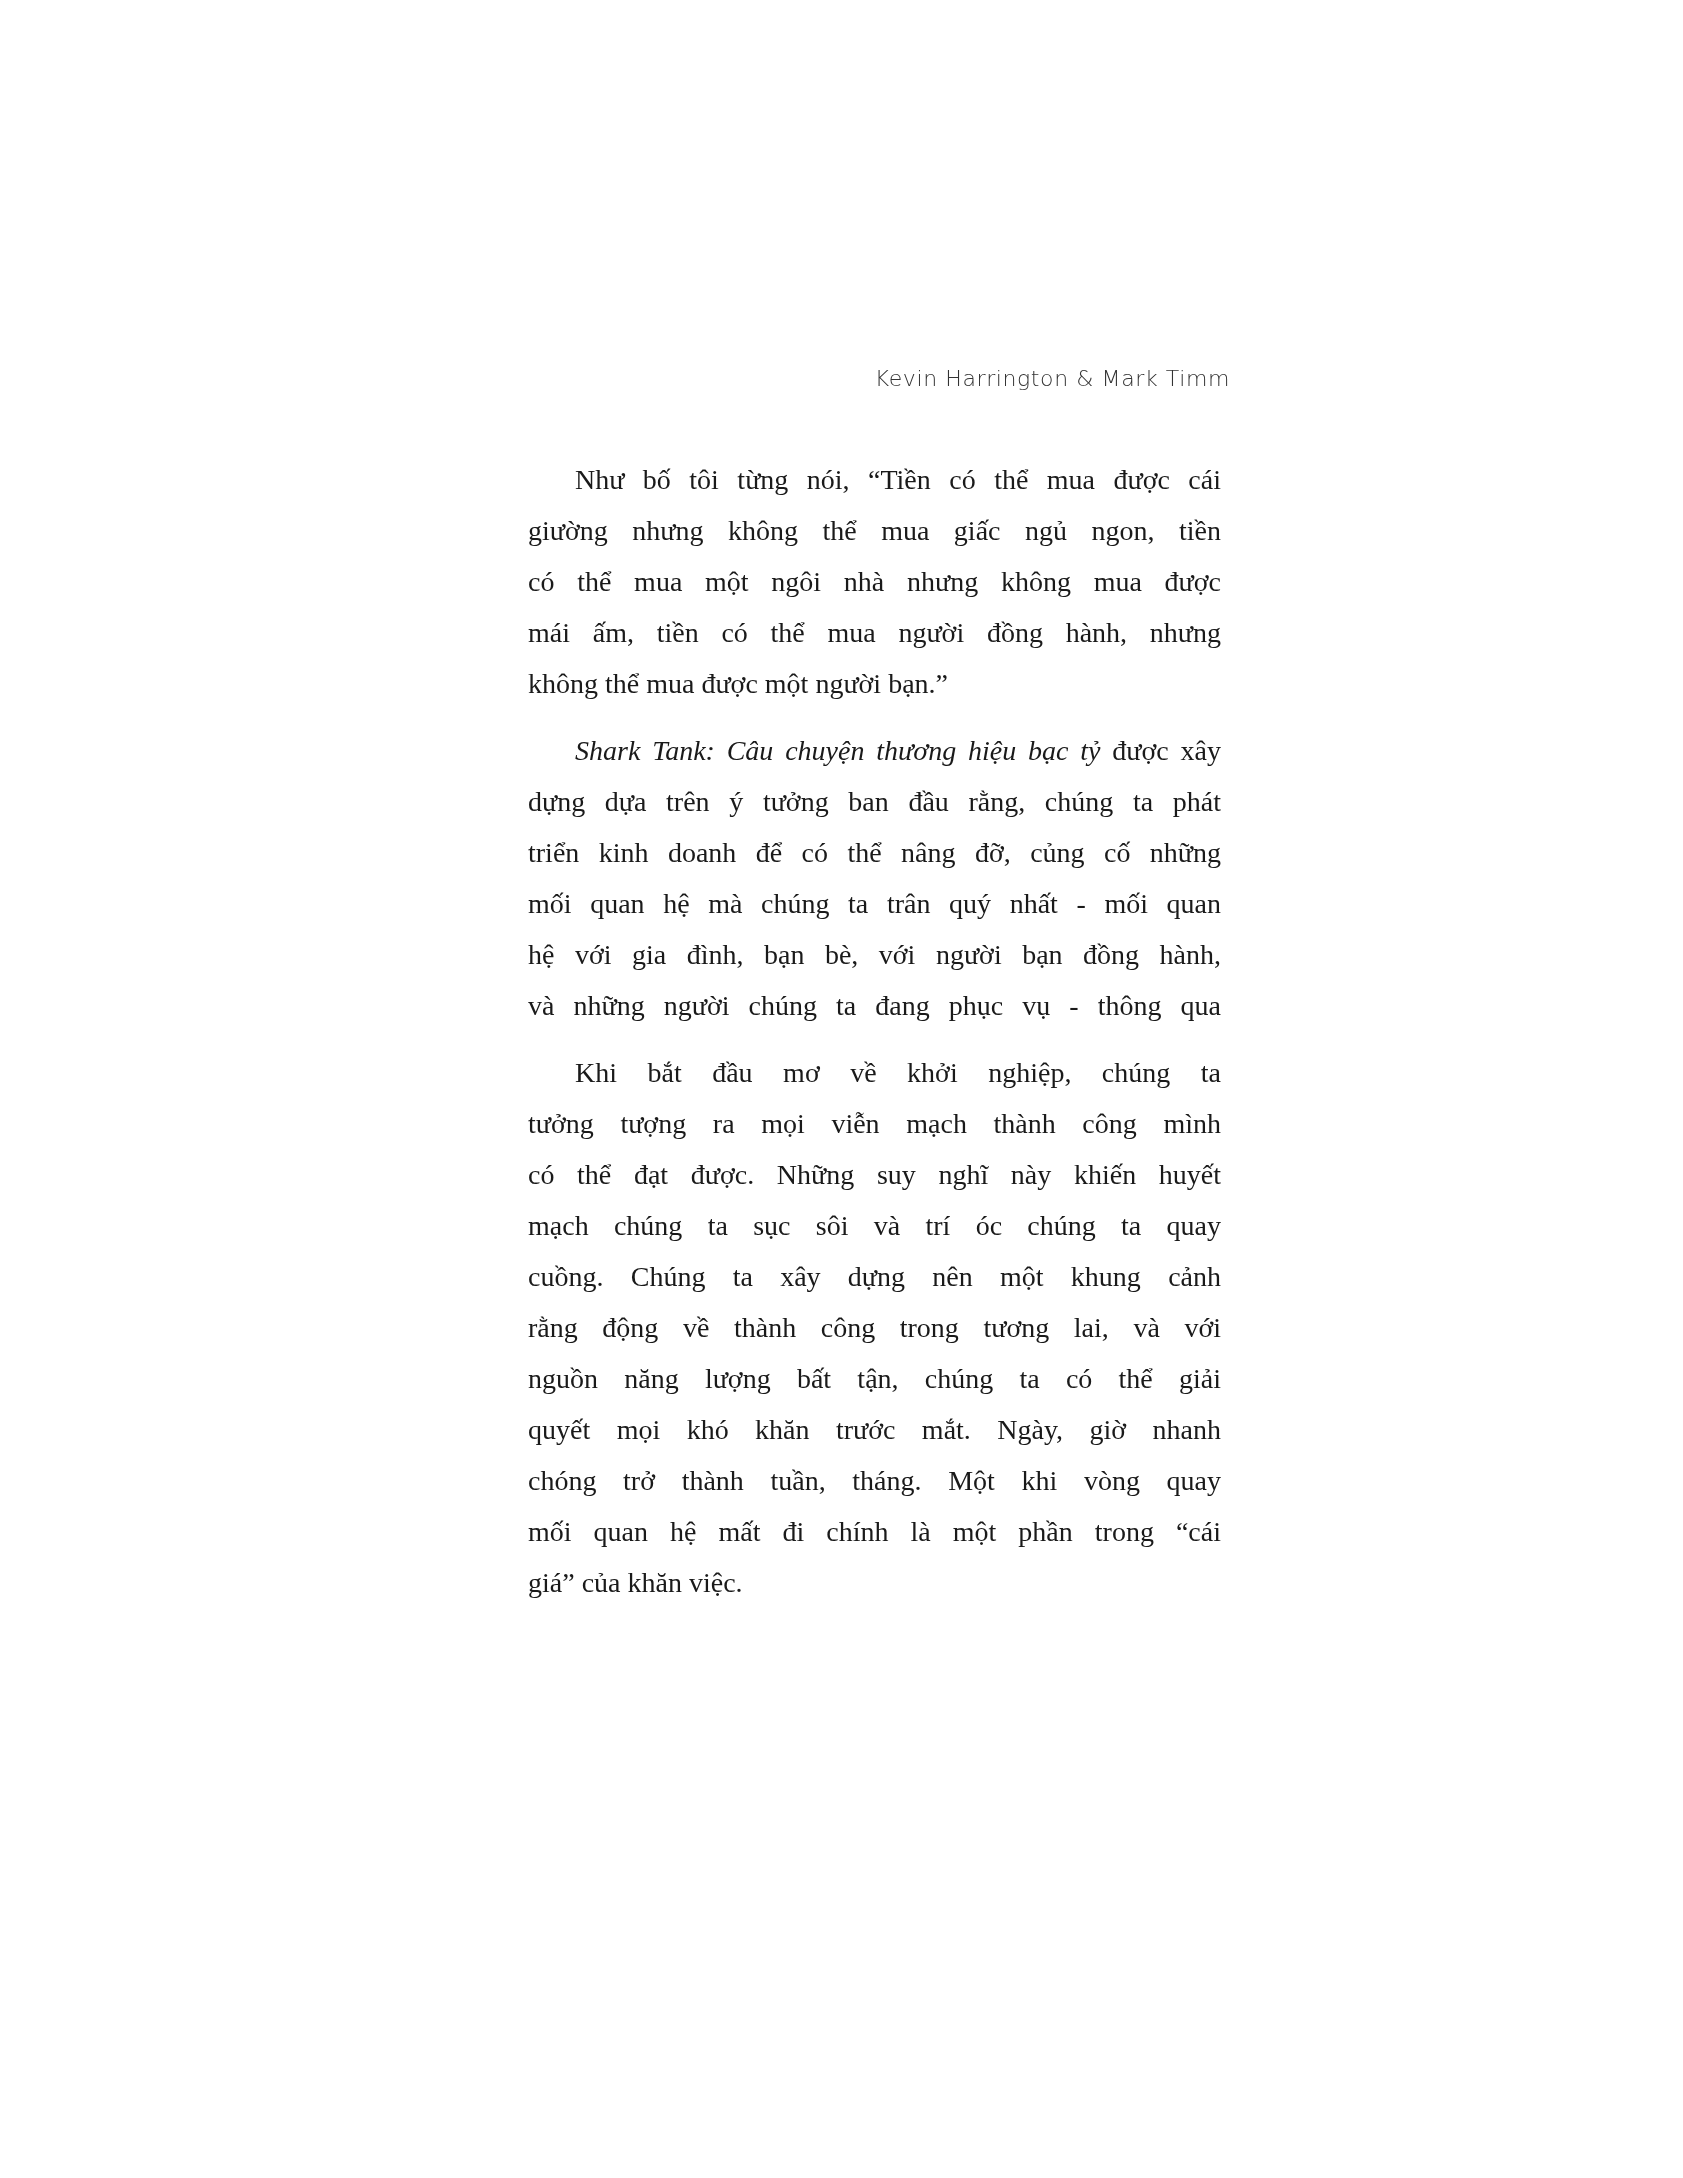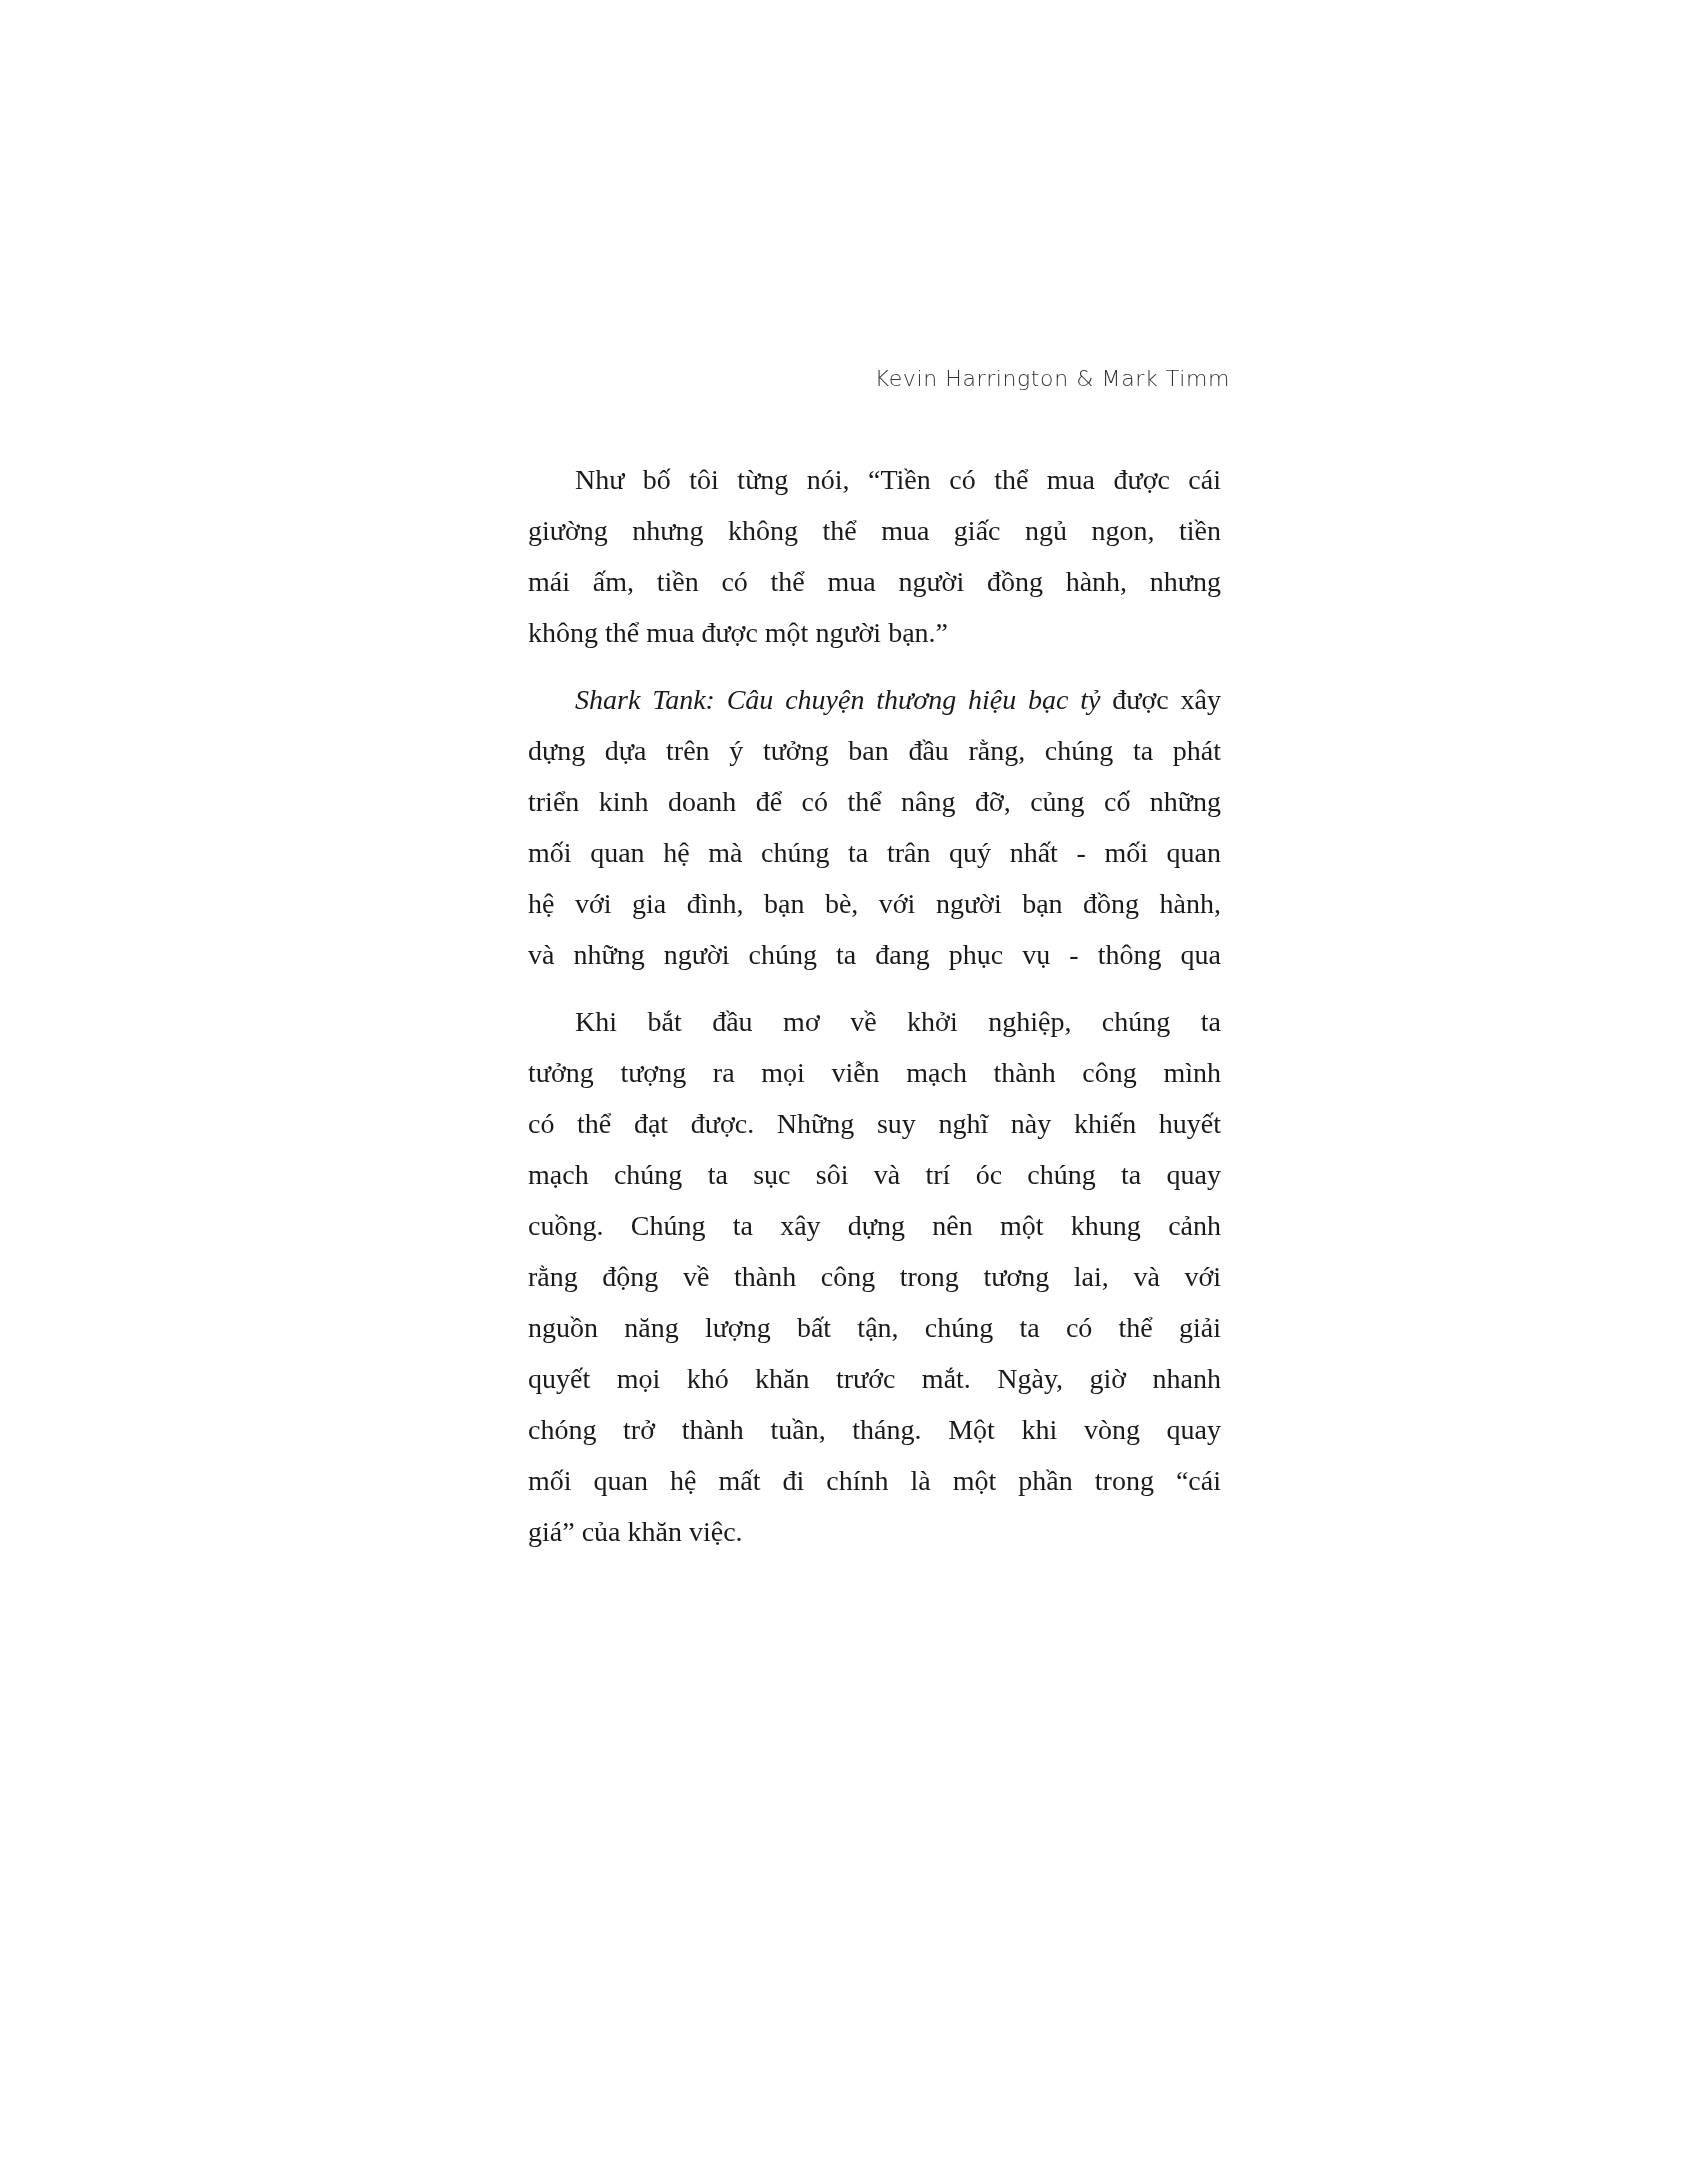--- a/index.html
+++ b/index.html
@@ -31,20 +31,21 @@
 </head>
 <body>
 
 <div class="page">
   <div class="running-head">Kevin Harrington &amp; Mark Timm</div>
 
   <div class="body-text">
     <p class="para">
       <span class="line indent">Như bố tôi từng nói, “Tiền có thể mua được cái</span>
       <span class="line">giường nhưng không thể mua giấc ngủ ngon, tiền</span>
+      <span class="line">có thể mua một ngôi nhà nhưng không mua được</span>
       <span class="line">mái ấm, tiền có thể mua người đồng hành, nhưng</span>
       <span class="line last">không thể mua được một người bạn.”</span>
     </p>
     <p class="para">
       <span class="line indent"><em>Shark Tank: Câu chuyện thương hiệu bạc tỷ</em><span> được xây</span></span>
       <span class="line">dựng dựa trên ý tưởng ban đầu rằng, chúng ta phát</span>
       <span class="line">triển kinh doanh để có thể nâng đỡ, củng cố những</span>
       <span class="line">mối quan hệ mà chúng ta trân quý nhất - mối quan</span>
       <span class="line">hệ với gia đình, bạn bè, với người bạn đồng hành,</span>
       <span class="line">và những người chúng ta đang phục vụ - thông qua</span>

